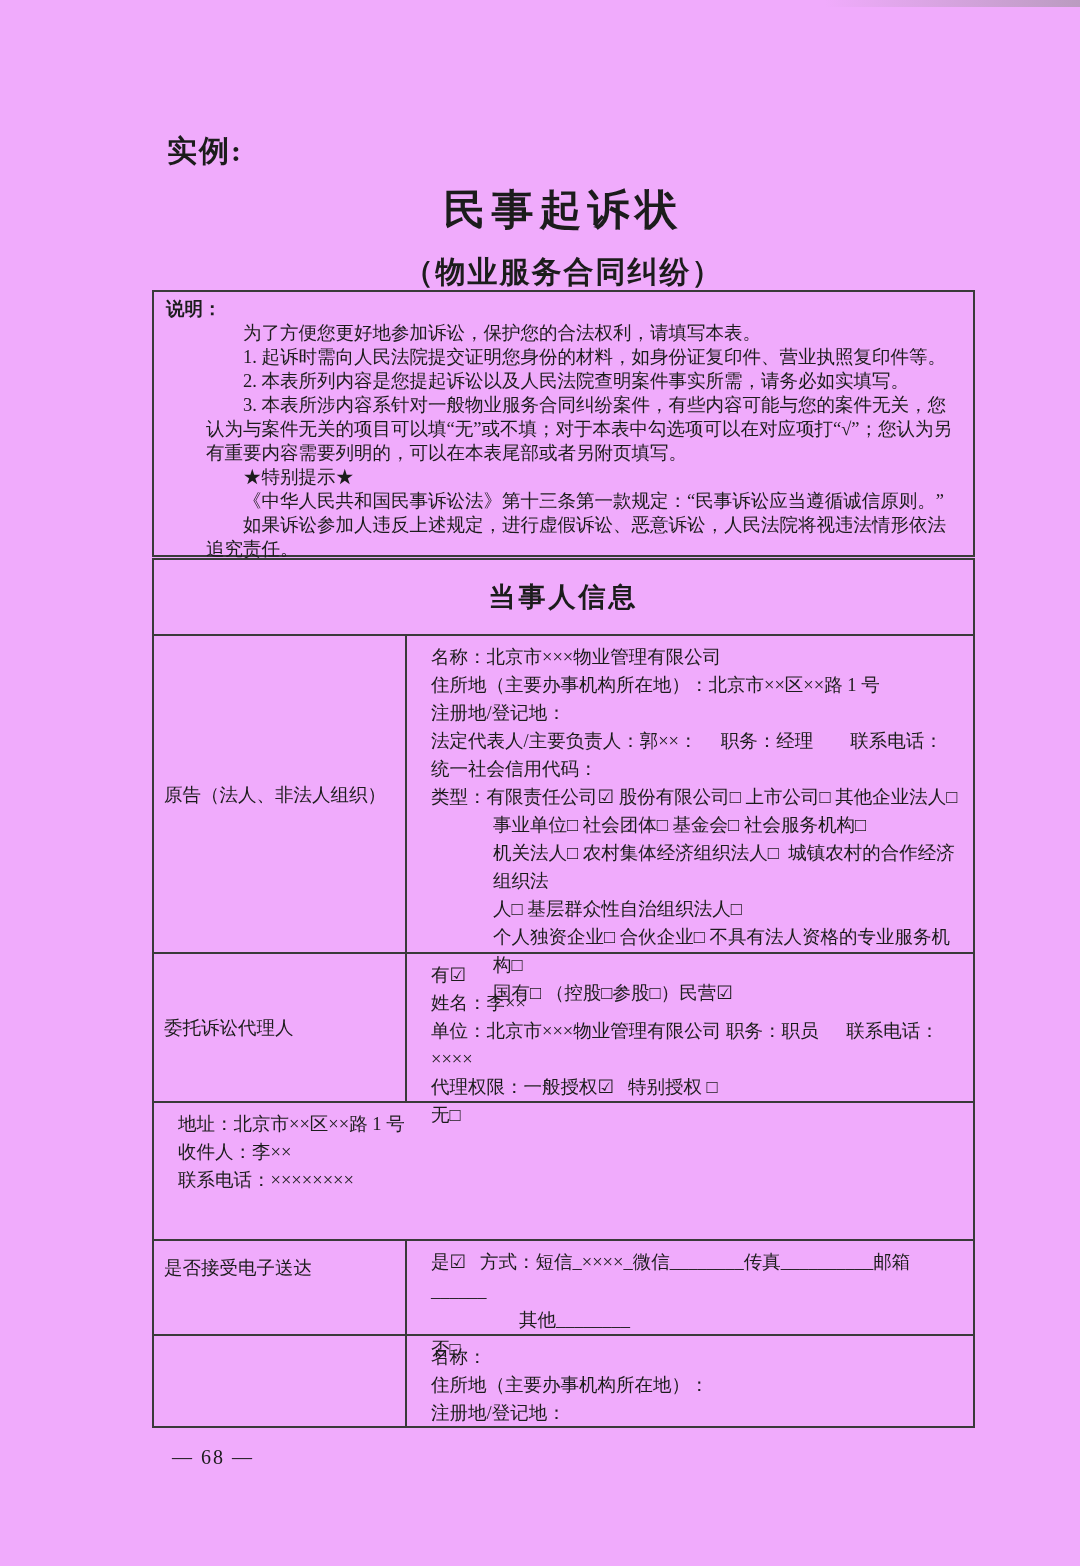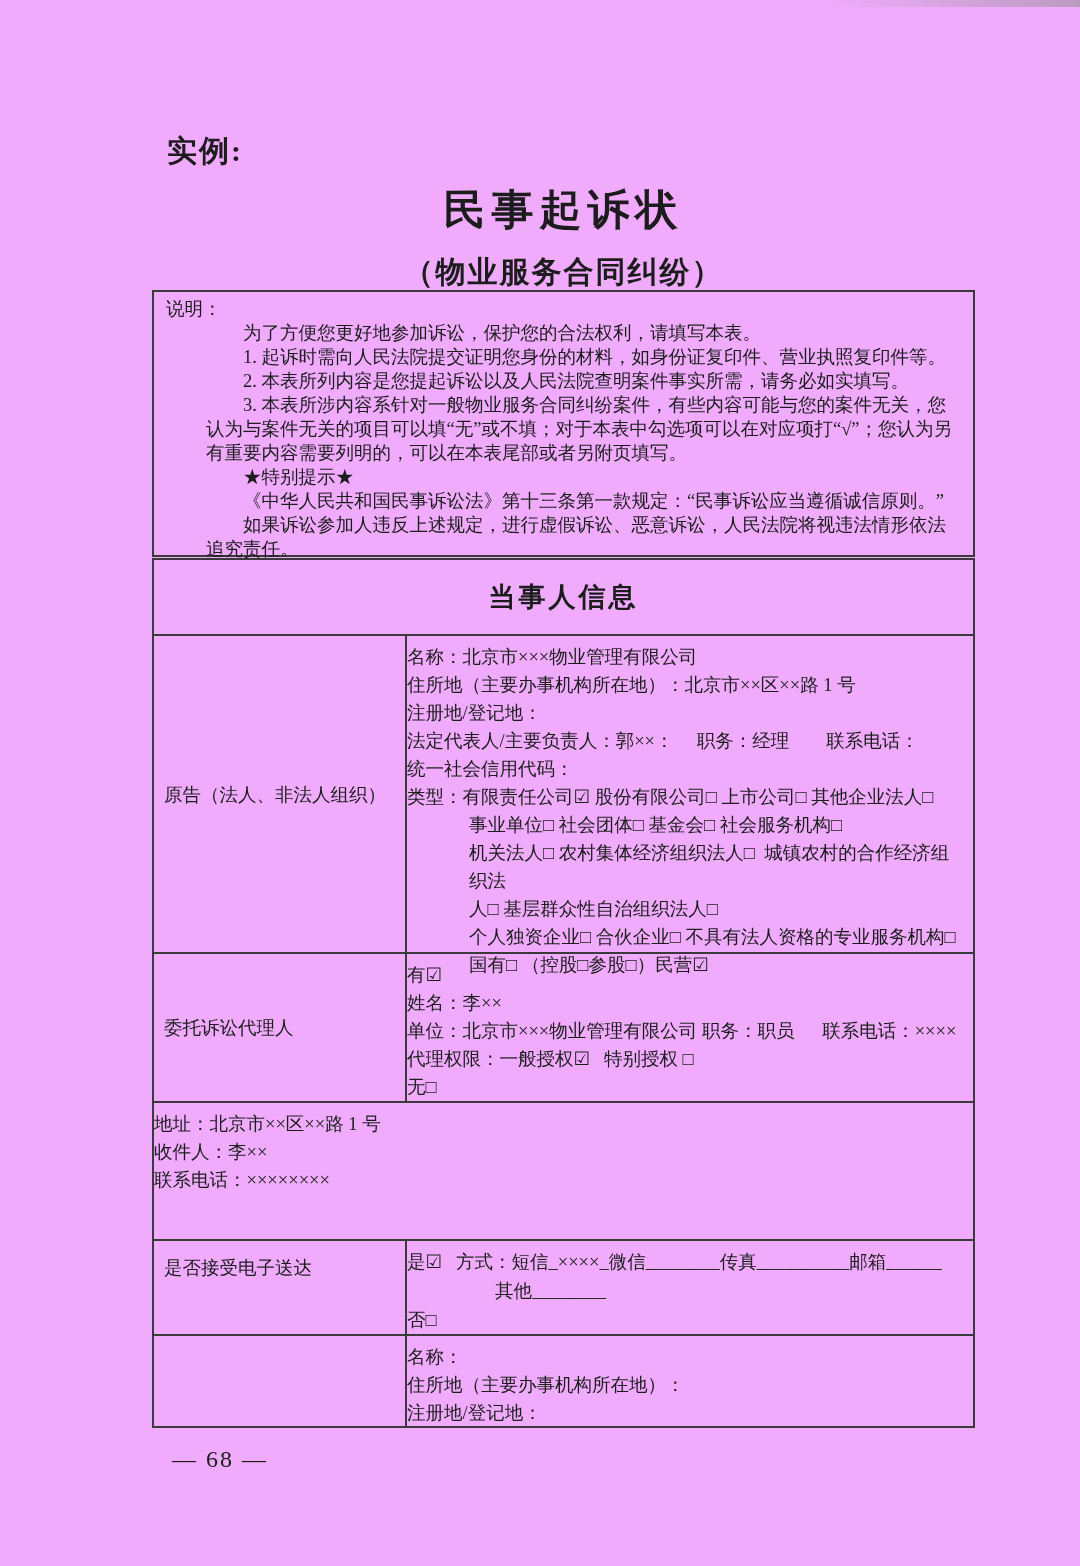--- a/index.html
+++ b/index.html
@@ -26,59 +26,59 @@
   }
   .doc-title { font-size:42px; font-weight:bold; letter-spacing:6px; }
   .doc-subtitle { font-size:30px; font-weight:bold; margin-top:14px; letter-spacing:2px; }
 
   .notes-box {
     position:absolute; left:152px; top:290px; width:823px; height:267px;
     border:2px solid #3a3a3a;
     padding:5px 12px 0 12px;
     font-size:18.5px; line-height:24px;
   }
-  .notes-heading { font-weight:normal; }
+  .notes-heading { font-weight:bold; }
   .notes-box p { text-indent:2em;margin-left:40px; }
 
   .party-table {
     position:absolute; left:152px; top:558px; width:823px;
     border:2px solid #3a3a3a;
     font-size:18.5px;
   }
   .t-header {
     height:76px;
     display:flex; align-items:center; justify-content:center;
     font-size:27px; font-weight:bold; letter-spacing:3px;
     border-bottom:2px solid #3a3a3a;
   }
   .t-row { display:flex; border-bottom:2px solid #3a3a3a; }
   .t-row:last-child { border-bottom:none; }
   .t-label {
     width:253px; flex:0 0 253px;
     border-right:2px solid #3a3a3a;
     padding:8px 8px 8px 10px;
   }
-  .t-content { flex:1; padding:7px 10px 0 0; }
+  .t-content { flex:1; padding:7px 10px 0 24px; }
   .line { line-height:28px; white-space:pre-wrap; }
   .indent-type { padding-left:62px; }
   .indent-other { padding-left:88px; }
   .v-center { display:flex; align-items:center; }
   .addr-label { font-size:17.5px; line-height:33px; padding-top:10px; }
   .top-pad { padding-top:14px; }
 
   .row-plaintiff  { height:318px; }
   .row-agent      { height:149px; }
   .row-address    { height:138px; }
   .row-eservice   { height:95px; }
   .row-defendant  { height:90px; }
   .eservice-content .line { line-height:29px; }
 
   .page-number {
     position:absolute; left:172px; top:1446px;
-    font-size:24px; letter-spacing:2px;
+    font-size:20px; letter-spacing:2px;
   }
 </style>
 </head>
 <body>
 
 <div class="page">
 
   <div class="scan-artifact"></div>
 
   <div class="example-label">实例:</div>

